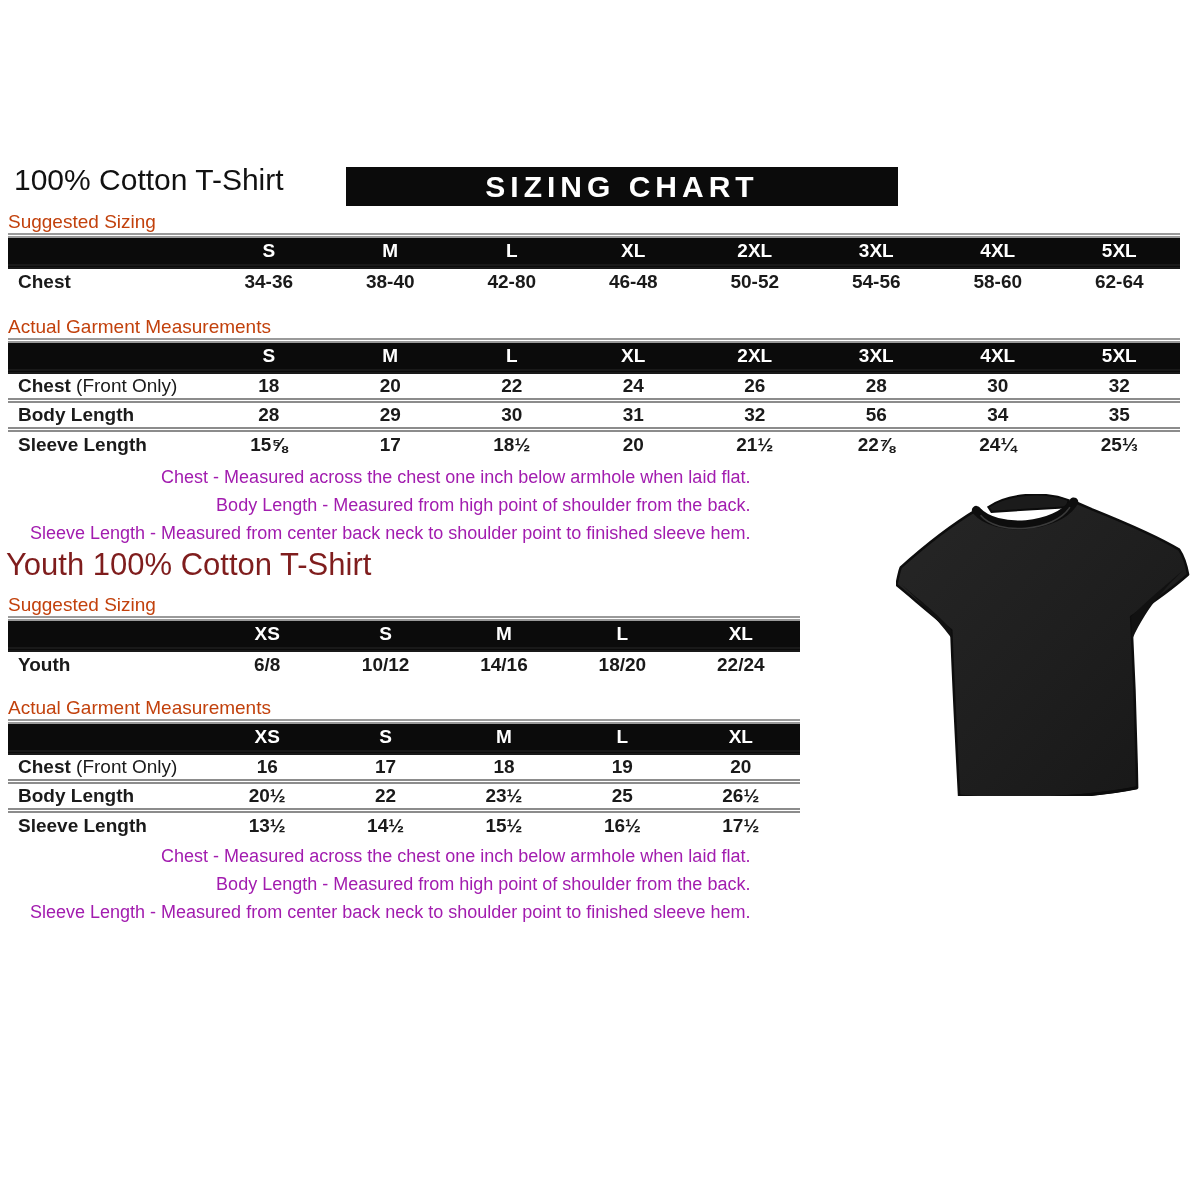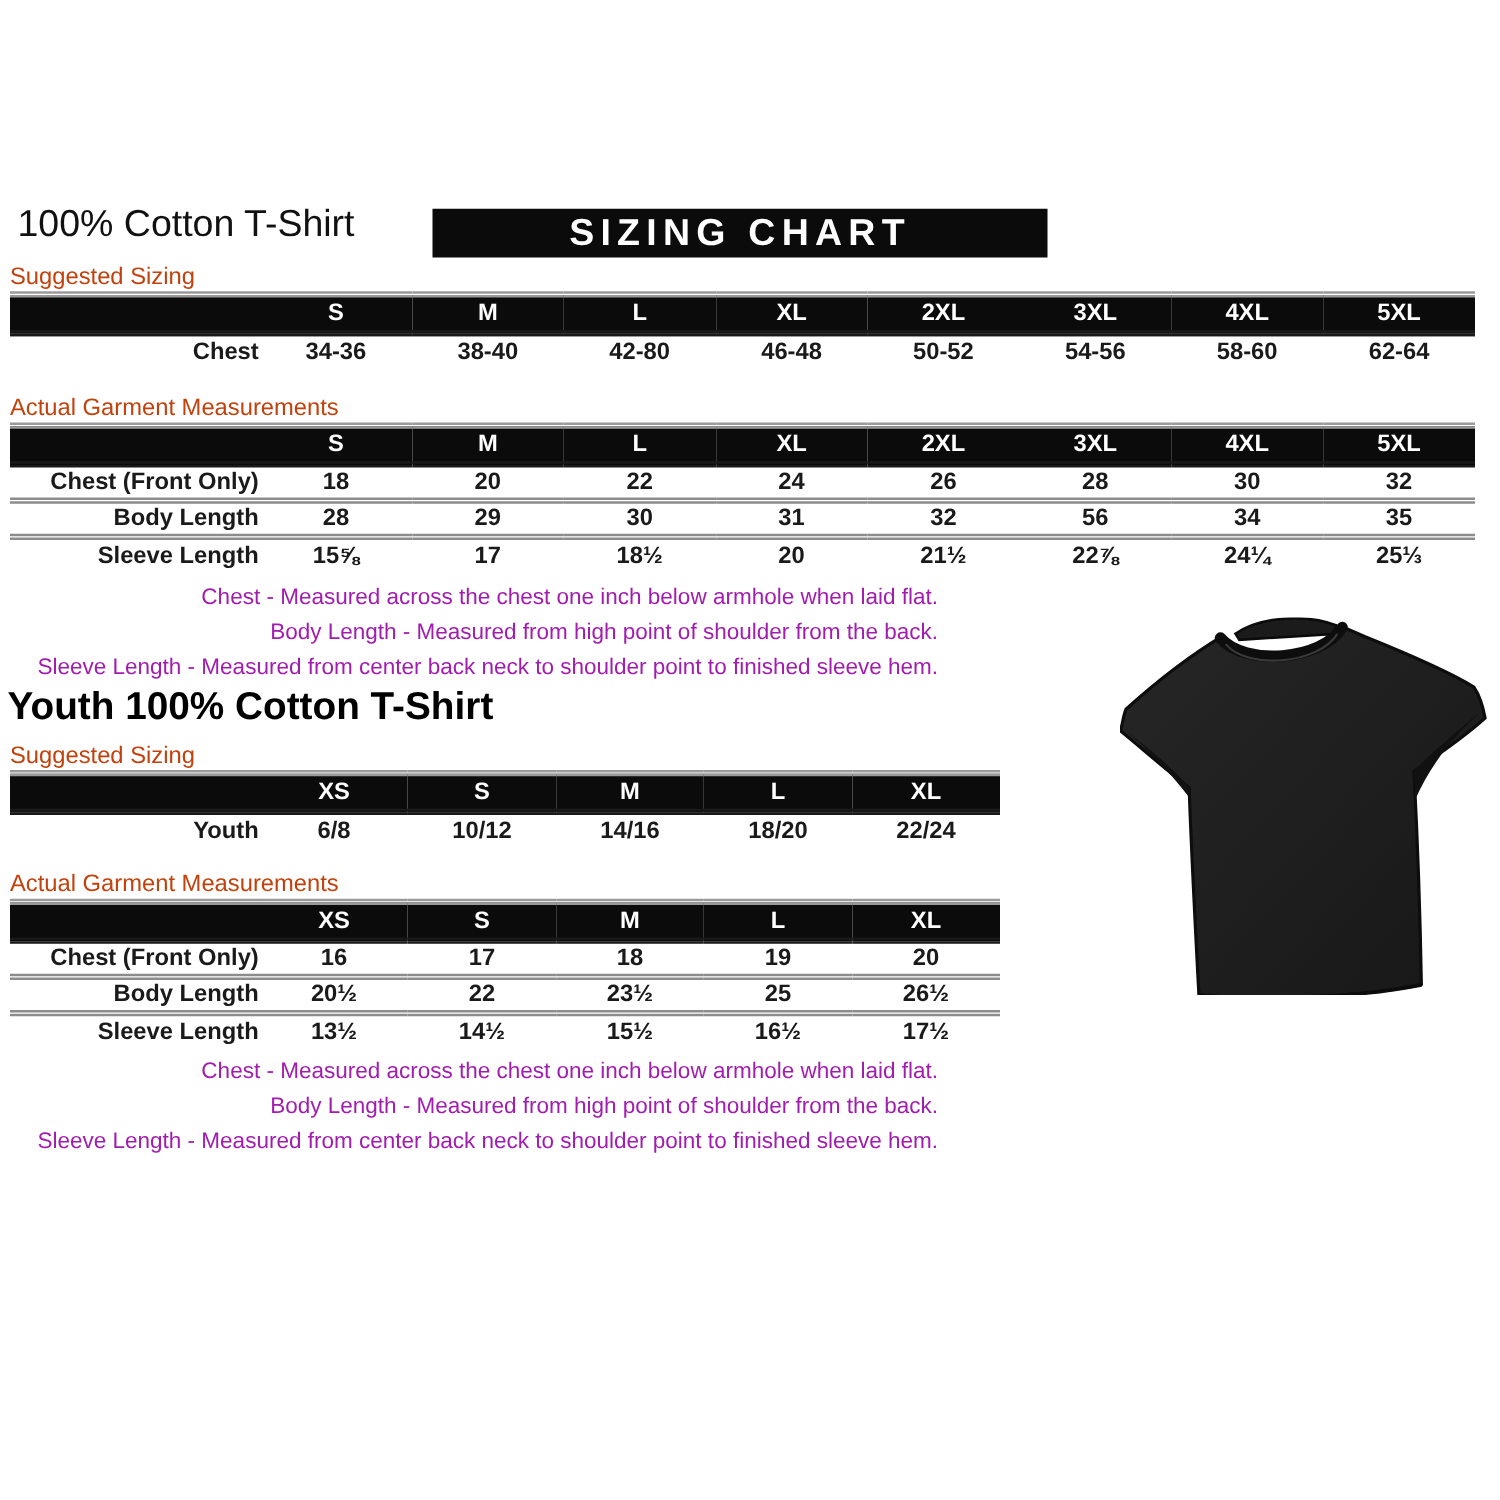--- a/index.html
+++ b/index.html
@@ -1,48 +1,48 @@
 <!DOCTYPE html>
 <html><head>
 <meta charset="utf-8">
 <style>
   html,body{margin:0;padding:0;background:#fff;}
   body{width:1200px;height:1200px;font-family:"Liberation Sans","DejaVu Sans",sans-serif;color:#1a1a1a;}
   .page{position:relative;width:1200px;height:1200px;background:#fff;overflow:hidden;padding-left:48px;}
 
   .page-title{position:absolute;left:14px;top:163px;font-size:30px;font-weight:400;color:#111;white-space:nowrap;}
-  .banner{position:absolute;left:346px;top:167px;width:492px;height:39px;background:#0b0b0b;color:#fff;
+  .banner{position:absolute;left:346px;top:167px;width:552px;height:39px;background:#0b0b0b;color:#fff;
           display:flex;align-items:center;justify-content:center;font-size:30px;font-weight:700;letter-spacing:5px;}
 
   .section-label{position:absolute;left:8px;font-size:19px;font-weight:400;color:#c2410c;white-space:nowrap;}
   #adult-suggested-label{top:211px;}
   #adult-actual-label{top:316px;}
   #youth-suggested-label{top:594px;}
   #youth-actual-label{top:697px;}
 
   table.size-table{position:absolute;left:8px;border-collapse:collapse;table-layout:fixed;}
   #adult-suggested-table{top:233px;width:1172px;}
   #adult-actual-table{top:338px;width:1172px;}
   #youth-suggested-table{top:616px;width:792px;}
   #youth-actual-table{top:719px;width:792px;}
 
   table.size-table thead tr{border-top:5px double #9a9a9a;border-bottom:5px double #191919;}
   table.size-table thead th{background:#0b0b0b;color:#fff;font-size:19px;font-weight:700;height:26px;padding:0;text-align:center;}
   table.size-table tbody tr{height:29px;}
   table.size-table tbody tr + tr{border-top:5px double #8c8c8c;}
-  table.size-table tbody th{text-align:right;padding-left:10px;font-size:19px;font-weight:700;white-space:nowrap;}
-  table.size-table tbody th .sfx{font-weight:700;}
+  table.size-table tbody th{text-align:left;padding-left:10px;font-size:19px;font-weight:700;white-space:nowrap;}
+  table.size-table tbody th .sfx{font-weight:400;}
   table.size-table tbody td{text-align:center;font-size:19px;font-weight:700;}
 
   .notes{position:absolute;left:30px;font-size:18px;color:#a21caf;text-align:right;}
   .notes p{margin:0;line-height:28px;white-space:nowrap;}
   #adult-notes{top:463px;}
   #youth-notes{top:842px;}
 
-  .youth-title{position:absolute;left:6px;top:547px;font-size:31px;font-weight:700;color:#000000;white-space:nowrap;}
+  .youth-title{position:absolute;left:6px;top:547px;font-size:31px;font-weight:400;color:#7f1d1d;white-space:nowrap;}
 
   .tshirt-wrap{position:absolute;left:896px;top:494px;width:298px;height:302px;}
   .tshirt-wrap svg{display:block;width:100%;height:100%;}
 </style>
 </head>
 <body>
 
 <div class="page">
 
   <div class="page-title">100% Cotton T-Shirt</div>

